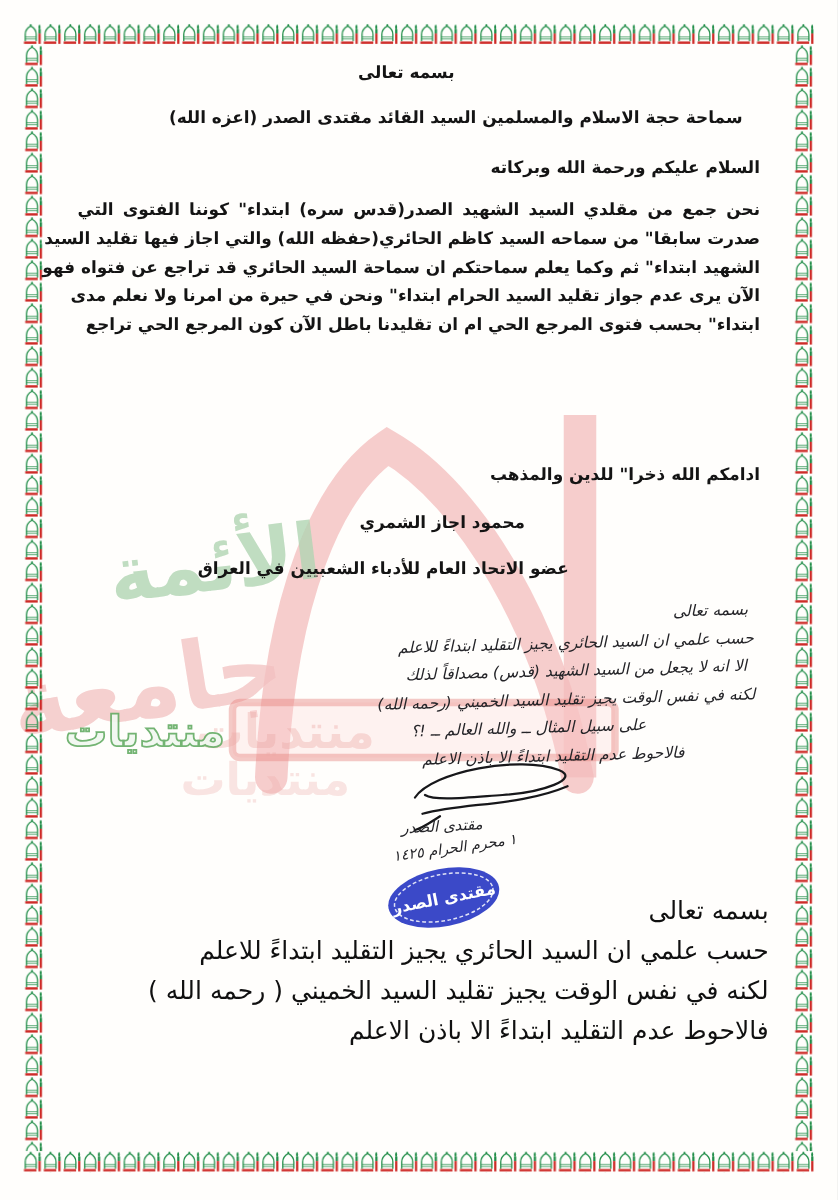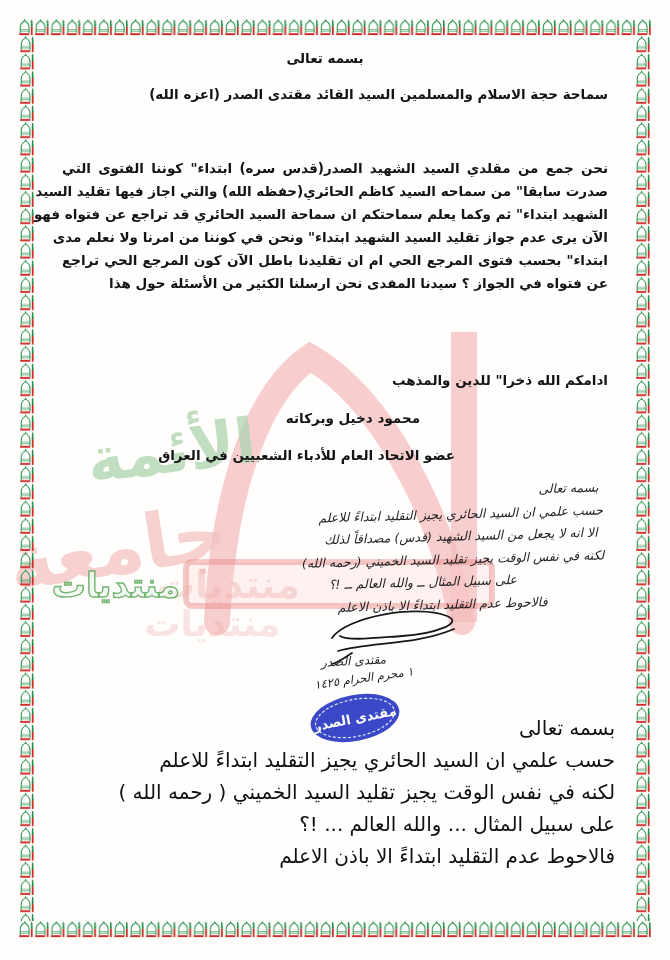--- a/index.html
+++ b/index.html
@@ -8,21 +8,21 @@
     background:#fffefc;overflow:hidden;
     font-family:"DejaVu Sans", sans-serif;
     direction:rtl;color:#141414;
   }
   .abs{position:absolute;}
   svg{display:block;}
   .layer{position:absolute;left:0;top:0;pointer-events:none;}
 
   
   .basmala-top{top:50px;left:250px;width:150px;text-align:center;font-size:13.5px;font-weight:600;z-index:2;}
-  .addressee{top:86px;right:62px;font-size:13.5px;font-weight:600;z-index:2;}
+  .addressee{top:86px;right:76px;font-size:13.5px;font-weight:600;z-index:2;}
   .salutation{top:126px;right:62px;font-size:13.5px;font-weight:600;z-index:2;}
   .letter-body{top:157px;right:62px;left:62px;z-index:2;}
   .letter-body .bline{
     font-size:13.5px;font-weight:600;line-height:23px;white-space:nowrap;
     text-align:justify;text-align-last:justify;
   }
   .letter-body .bline:last-child{text-align-last:right;}
   .closing{top:372px;right:62px;font-size:13.5px;font-weight:600;z-index:2;}
   .sender-name{top:410px;right:250px;font-size:13.5px;font-weight:600;z-index:2;}
   .sender-title{top:447px;right:215px;font-size:13.5px;font-weight:600;z-index:2;text-align:center;}
@@ -121,32 +121,32 @@
         <path d="M13.6,0.3 q1.7,2.2 0,4.6 q-1.7,-2.4 0,-4.6" fill="#1e8c46"></path>
         <rect x="12.8" y="4.2" width="1.8" height="3.6" fill="#1e8c46"></rect>
         <rect x="12.8" y="7.8" width="1.8" height="8.3" fill="#ce2a27"></rect>
       </pattern>
     </defs>
     <rect width="16" height="885" fill="url(#mr)"></rect>
   </svg>
 
   <div class="abs basmala-top">بسمه تعالى</div>
   <div class="abs addressee">سماحة حجة الاسلام والمسلمين السيد القائد مقتدى الصدر  (اعزه الله)</div>
+  <div class="abs salutation">السلام عليكم ورحمة الله وبركاته</div>
 
   <div class="abs letter-body">
     <div class="bline">نحن جمع من مقلدي السيد الشهيد الصدر(قدس سره) ابتداء" كوننا الفتوى التي</div>
     <div class="bline">صدرت سابقا" من سماحه السيد كاظم الحائري(حفظه الله) والتي اجاز فيها تقليد السيد</div>
     <div class="bline">الشهيد ابتداء" ثم وكما يعلم سماحتكم ان سماحة السيد الحائري قد تراجع عن فتواه فهو</div>
-    <div class="bline">الآن يرى عدم جواز تقليد السيد الشهيد ابتداء" ونحن في كوننا من امرنا ولا نعلم مدى</div>
+    <div class="bline">الآن يرى عدم جواز تقليد السيد الحرام ابتداء" ونحن في حيرة من امرنا ولا نعلم مدى</div>
     <div class="bline">ابتداء" بحسب فتوى المرجع الحي ام ان تقليدنا باطل الآن كون المرجع الحي تراجع</div>
-    <div class="bline">عن فتواه في الجواز ؟ سيدنا المفدى نحن ارسلنا الكثير من الأسئلة حول هذا</div>
   </div>
 
   <div class="abs closing">ادامكم الله ذخرا" للدين والمذهب</div>
-  <div class="abs sender-name">محمود دخيل وبركاته</div>
+  <div class="abs sender-name">محمود اجاز الشمري</div>
   <div class="abs sender-title">عضو الاتحاد العام للأدباء الشعبيين في العراق</div>
 
   <div class="abs hw-block handwriting">
     <div class="hline">بسمه تعالى</div>
     <div class="hline">حسب علمي ان السيد الحائري يجيز التقليد ابتداءً للاعلم</div>
     <div class="hline">الا انه لا يجعل من السيد الشهيد (قدس) مصداقاً لذلك</div>
     <div class="hline">لكنه في نفس الوقت يجيز تقليد السيد الخميني (رحمه الله)</div>
     <div class="hline">على سبيل المثال ــ والله العالم ــ !؟</div>
     <div class="hline">فالاحوط عدم التقليد ابتداءً الا باذن الاعلم</div>
   </div>
@@ -166,17 +166,16 @@
       <ellipse cx="55" cy="28" rx="45" ry="23" fill="#2c3bc4" opacity="0.93"></ellipse>
       <ellipse cx="55" cy="28" rx="40" ry="18.5" fill="none" stroke="#ffffff" stroke-width="1.2" stroke-dasharray="3 2" opacity="0.85"></ellipse>
       <text x="55" y="33" text-anchor="middle" font-size="13" font-weight="bold" fill="#ffffff">مقتدى الصدر</text>
     </g>
   </svg>
 
   <div class="abs transcription">
     <div class="tline">بسمه تعالى</div>
     <div class="tline">حسب علمي ان السيد الحائري يجيز التقليد ابتداءً للاعلم</div>
     <div class="tline">لكنه في نفس الوقت يجيز تقليد السيد الخميني ( رحمه الله )</div>
-    <div class="tline">على سبيل المثال ... والله العالم ... !؟</div>
     <div class="tline">فالاحوط عدم التقليد ابتداءً الا باذن الاعلم</div>
   </div>
 
 </div>
 
 </body></html>

